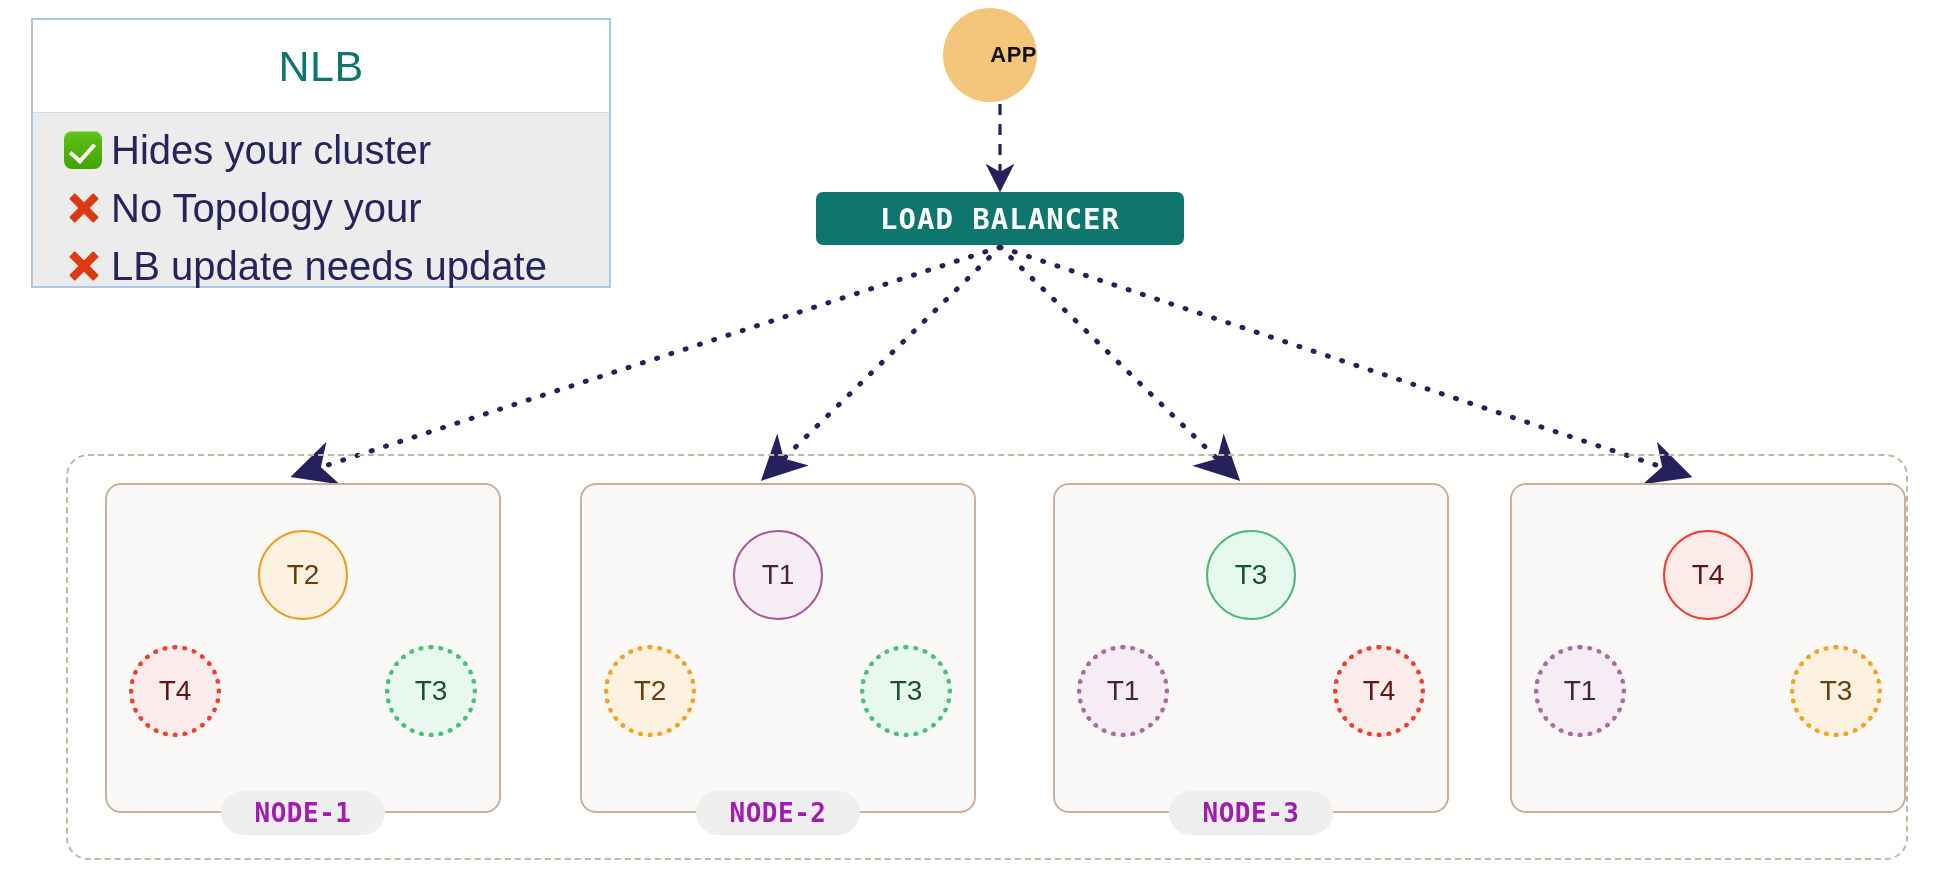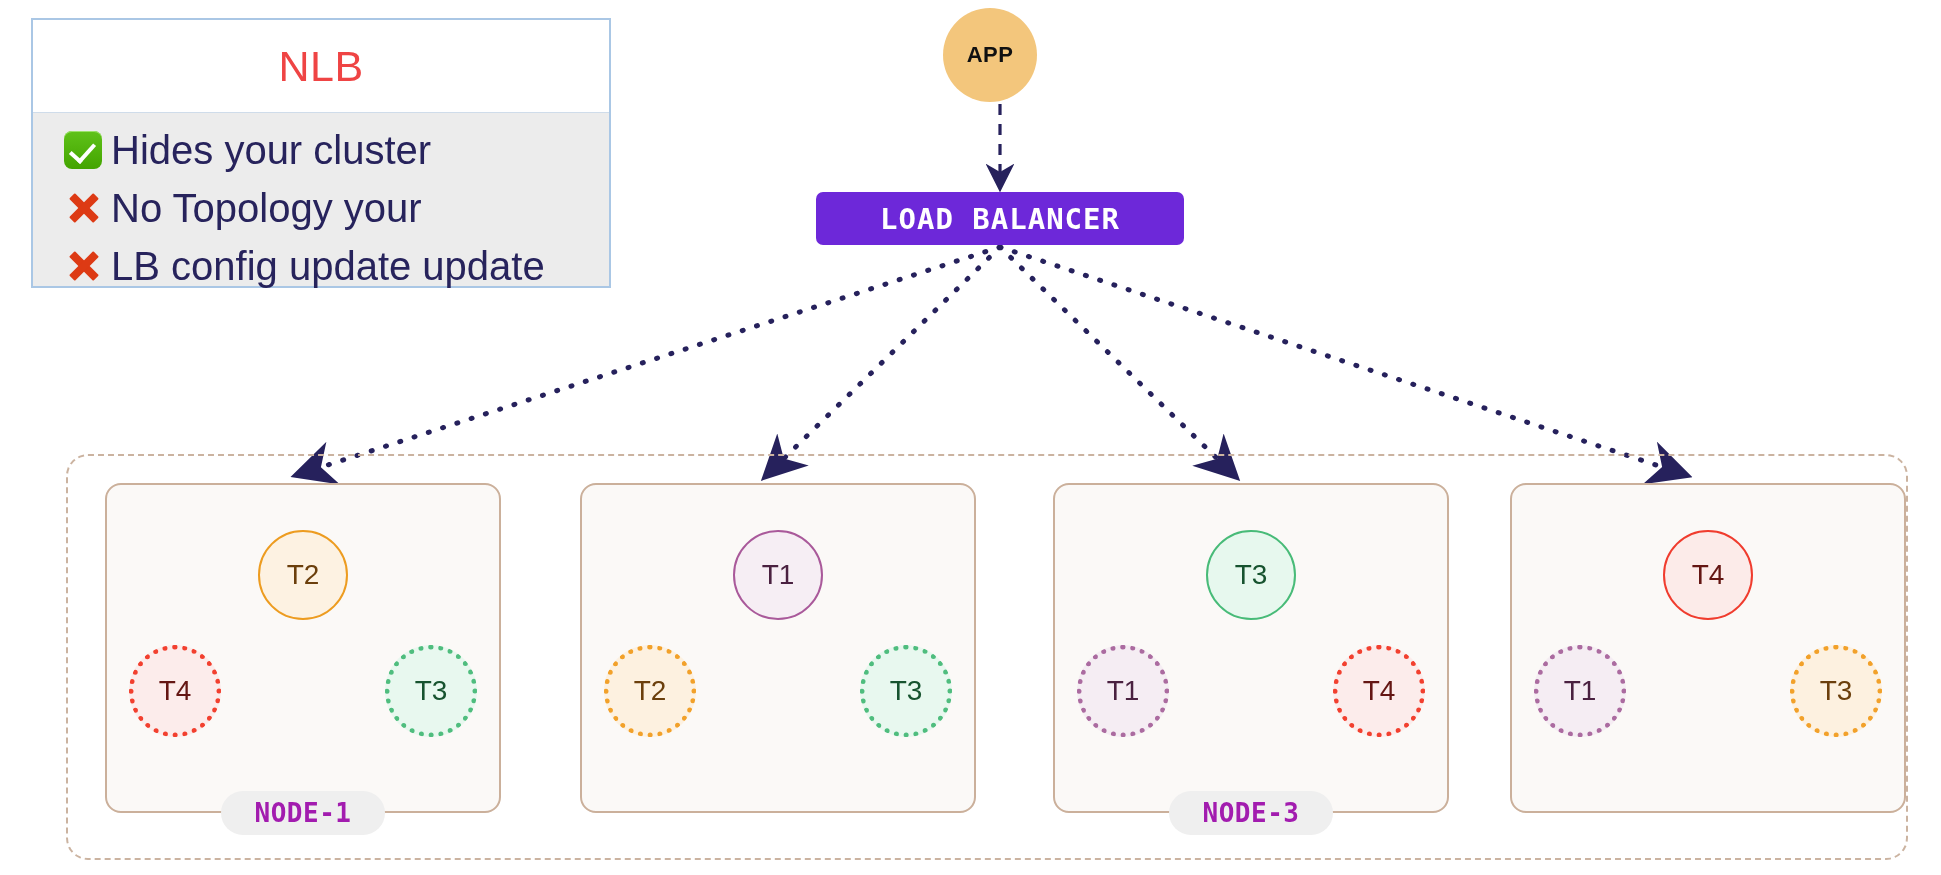--- a/index.html
+++ b/index.html
@@ -10,21 +10,21 @@
   }
   #stage{position:absolute;left:0;top:0;width:1941px;height:875px;}
 
   
   .nlb-box{
     position:absolute;left:31px;top:18px;width:580px;height:270px;
     border:2px solid #aac7e5;background:#ffffff;box-sizing:border-box;
   }
   .nlb-title{
     height:92px;display:flex;align-items:center;justify-content:center;
-    font-size:43px;color:#ef4444;letter-spacing:.5px;
+    font-size:43px;color:#0f766e;letter-spacing:.5px;
     border-bottom:1.5px solid #cfdcea;background:#ffffff;
   }
   .nlb-body{
     background:#ececec;height:calc(100% - 93px);
     padding:8px 0 0 0;box-sizing:border-box;
   }
   .nlb-row{
     display:flex;align-items:center;height:58px;padding-left:22px;
   }
   .nlb-ico{
@@ -49,29 +49,29 @@
     content:"";position:absolute;left:3px;top:15px;width:34px;height:8px;
     background:#dd3a14;border-radius:1px;
   }
   .ico-x::before{transform:rotate(45deg);}
   .ico-x::after{transform:rotate(-45deg);}
   .nlb-text{font-size:40px;color:#27235c;white-space:nowrap;}
 
   
   .app-node{
     position:absolute;left:943px;top:8px;width:94px;height:94px;border-radius:50%;
-    background:#f3c67c;display:flex;align-items:center;justify-content:center;
+    background:#f3c67c;display:flex;align-items:center;justify-content:flex-end;
   }
   .app-label{font-size:22px;font-weight:700;color:#111111;letter-spacing:.5px;
              font-family:"Liberation Sans", sans-serif;}
 
   
   .lb-box{
     position:absolute;left:816px;top:192px;width:368px;height:53px;border-radius:7px;
-    background:#6d28d9;display:flex;align-items:center;justify-content:center;
+    background:#0f766e;display:flex;align-items:center;justify-content:center;
   }
   .lb-label{
     font-family:"DejaVu Sans Mono", monospace;font-size:29px;font-weight:700;
     color:#ffffff;letter-spacing:1px;
   }
 
   
   .cluster{
     position:absolute;left:66px;top:454px;width:1842px;height:406px;
     border:2.5px dashed #cbb3a0;border-radius:22px;box-sizing:border-box;
@@ -168,21 +168,21 @@
         <div class="nlb-ico">
             <div class="ico-x"></div>
           </div>
         <div class="nlb-text">No Topology your</div>
       </div>
 
       <div class="nlb-row">
         <div class="nlb-ico">
             <div class="ico-x"></div>
           </div>
-        <div class="nlb-text">LB config update update</div>
+        <div class="nlb-text">LB update needs update</div>
       </div>
 
     </div>
   </div>
 
   <div class="app-node">
     <span class="app-label">APP</span>
   </div>
 
   <div class="lb-box">
@@ -209,20 +209,23 @@
   <div class="node node-2">
     <div class="tcircle t-primary c-purple">
       <span>T1</span>
     </div>
     <div class="tcircle t-replica pos-left d-orange">
       <span>T2</span>
     </div>
     <div class="tcircle t-replica pos-right d-green">
       <span>T3</span>
     </div>
+    <div class="node-pill">
+      <span>NODE-2</span>
+    </div>
   </div>
 
   <div class="node node-3">
     <div class="tcircle t-primary c-green">
       <span>T3</span>
     </div>
     <div class="tcircle t-replica pos-left d-purple">
       <span>T1</span>
     </div>
     <div class="tcircle t-replica pos-right d-red">

